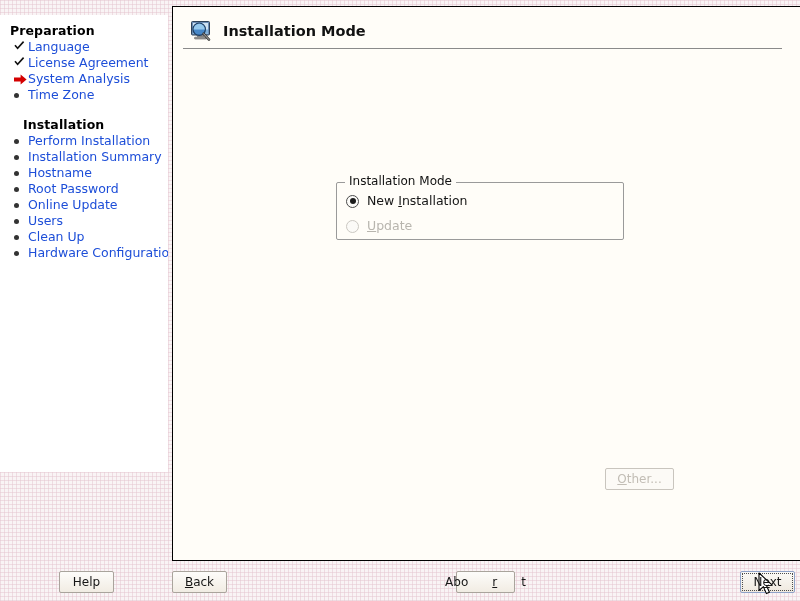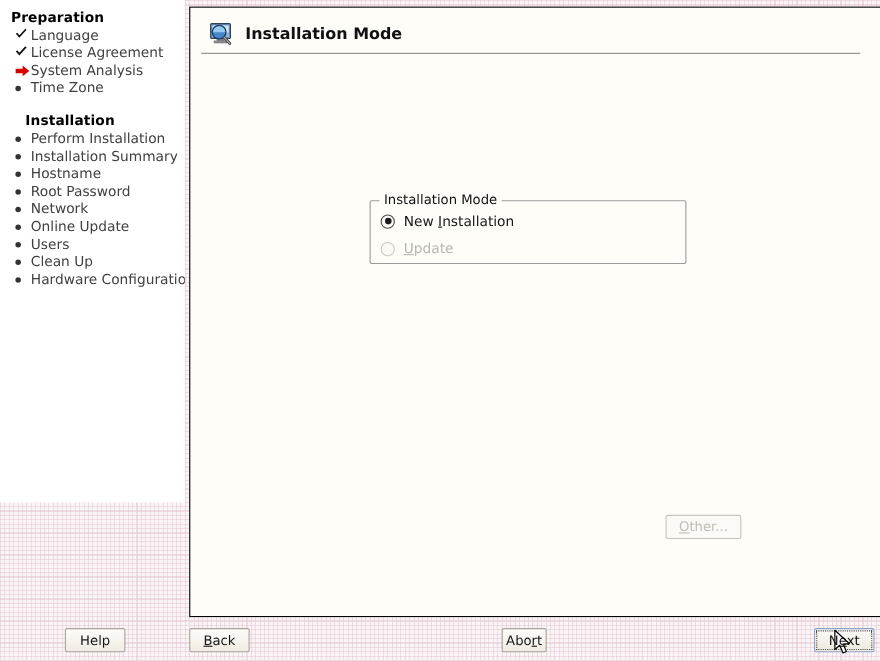--- a/index.html
+++ b/index.html
@@ -23,21 +23,21 @@
     background-color: #f9f4f5;
     background-image:
       repeating-linear-gradient(0deg, rgba(230,200,210,0.55) 0 1px, rgba(0,0,0,0) 1px 4px),
       repeating-linear-gradient(90deg, rgba(230,200,210,0.55) 0 1px, rgba(0,0,0,0) 1px 4px);
   }
 
   
   #sidebar {
     position: absolute;
     left: 0;
-    top: 0;
+    top: 15px;
     width: 168px;
     height: 457px;
     background: #ffffff;
     box-sizing: border-box;
     padding: 8px 0 0 10px;
     overflow: hidden;
   }
   .group-title {
     font-weight: bold;
     font-size: 12.5px;
@@ -46,21 +46,21 @@
     letter-spacing: 0.1px;
   }
   .group-title.spaced { margin-top: 14px; margin-left: 13px; }
   .step {
     display: flex;
     align-items: center;
     height: 16px;
     margin: 0 0 0 0;
     padding: 0;
     font-size: 12.5px;
-    color: #404040;
+    color: #1d4ed8;
     white-space: nowrap;
   }
   .step .marker {
     width: 18px;
     min-width: 18px;
     display: inline-block;
     text-align: left;
     padding-left: 4px;
     box-sizing: border-box;
     line-height: 16px;
@@ -233,21 +233,21 @@
     font-size: 12px;
     display: flex;
     align-items: center;
     justify-content: center;
     box-sizing: border-box;
     padding: 0 12px;
     white-space: nowrap;
   }
   #help-button  { left: 59px;  top: 9px; width: 55px; }
   #back-button  { left: 172px; top: 9px; width: 55px; }
-  #abort-button { left: 456px; top: 9px; width: 41px; }
+  #abort-button { left: 456px; top: 9px; width: 59px; gap: 24px; }
   #next-button {
     left: 740px;
     top: 9px;
     width: 55px;
     border: 1px solid #8ea2c8;
     background: linear-gradient(#fbfaf7, #efe9df);
   }
   #next-button .focus-ring {
     position: absolute;
     left: 1px; top: 1px; right: 1px; bottom: 1px;
@@ -323,24 +323,20 @@
     </div>
 
 
     <div class="step">
       <span class="marker"><span class="dot"></span></span>
       <span class="step-label">Hostname</span>
     </div>
     <div class="step">
       <span class="marker"><span class="dot"></span></span>
       <span class="step-label">Root Password</span>
-    </div>
-    <div class="step">
-      <span class="marker"><span class="dot"></span></span>
-      <span class="step-label">Network</span>
     </div>
     <div class="step">
       <span class="marker"><span class="dot"></span></span>
       <span class="step-label">Online Update</span>
     </div>
     <div class="step">
       <span class="marker"><span class="dot"></span></span>
       <span class="step-label">Users</span>
     </div>
     <div class="step">

